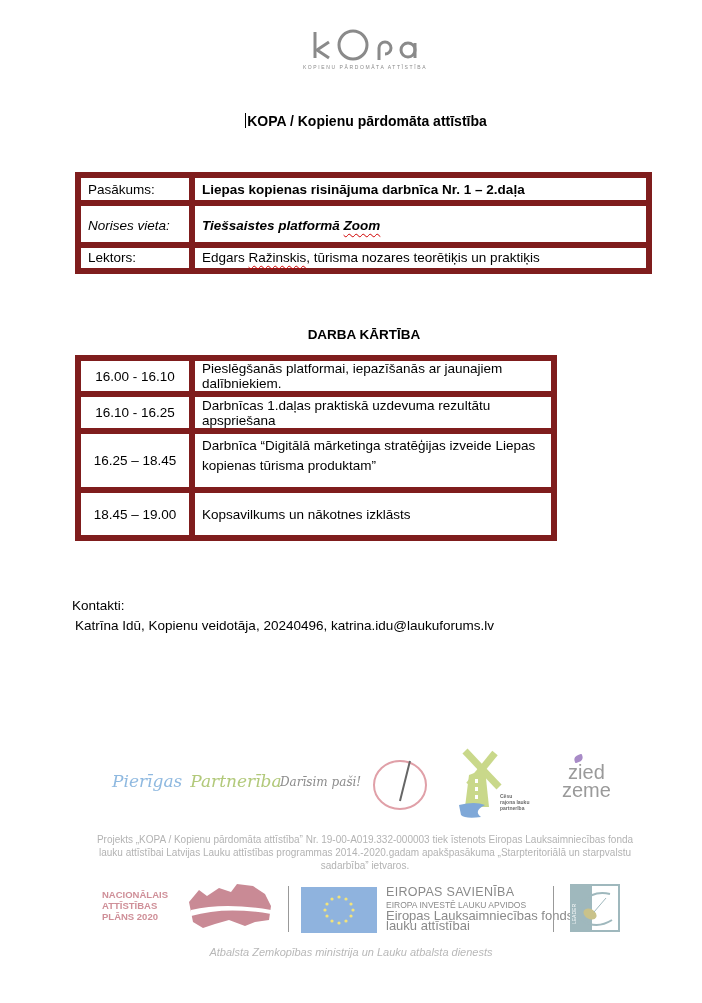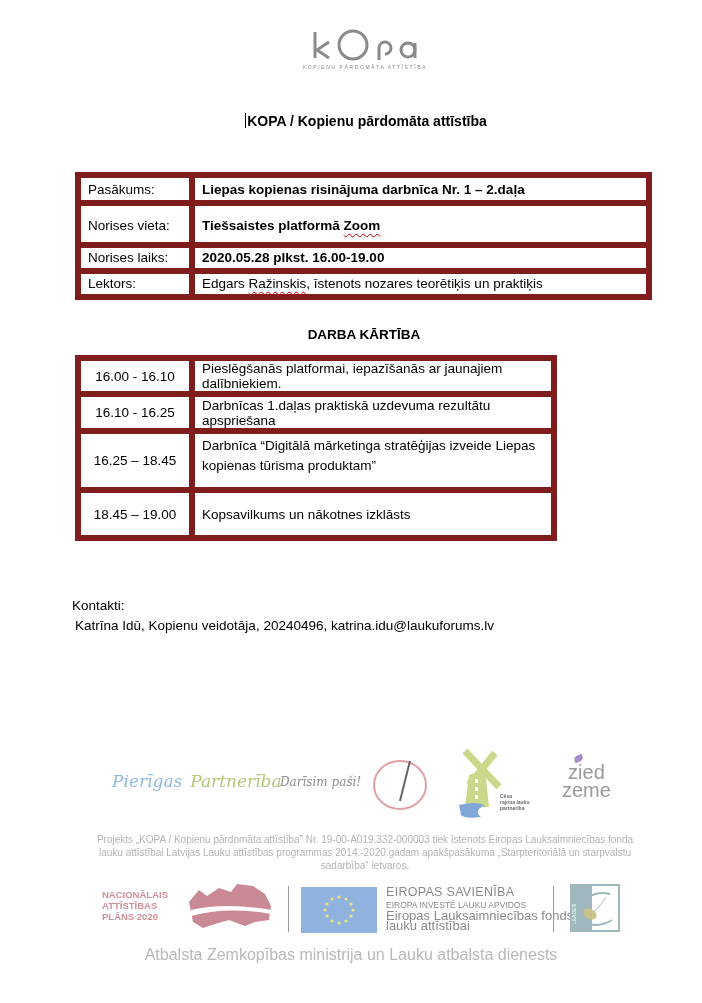--- a/index.html
+++ b/index.html
@@ -12,21 +12,21 @@
 
     .doc-title { position: absolute; left: 15px; width: 702px; top: 113px; text-align: center; font-weight: bold; font-size: 14px; }
     .cursor { display: inline-block; width: 1px; height: 15px; background: #000; vertical-align: -2px; margin-right: 1px; }
 
     table { border-collapse: collapse; position: absolute; font-size: 13.5px; }
     td { border: 6px solid #7f1d1d; vertical-align: top; padding: 3px 7px; }
 
     .info-table { left: 75px; top: 172px; width: 577px; }
     .info-table td.lbl { width: 114px; }
     .info-table tr.r1 td { height: 28px; padding-top: 4px; }
-    .info-table tr.r2 td { height: 42px; padding-top: 12px; }
+    .info-table tr.r2 td { height: 42px; padding-top: 12px; font-style: italic; }
     .info-table tr.r3 td { height: 25px; padding-top: 2px; }
     .info-table tr.r4 td { height: 23px; padding-top: 2px; }
     .bold { font-weight: bold; }
     .squig { text-decoration: underline wavy #d00000; text-decoration-thickness: 1px; text-underline-offset: 3px; }
 
     .section-title { position: absolute; left: 0; width: 728px; top: 327px; text-align: center; font-weight: bold; font-size: 13.5px; }
 
     .sched-table { left: 75px; top: 355px; width: 482px; }
     .sched-table td.time { width: 114px; text-align: center; vertical-align: middle; padding: 0 4px; }
     .sched-table td.desc { vertical-align: middle; padding: 0 7px; margin-left: 36px; }
@@ -54,21 +54,21 @@
 
     .nap { position: absolute; left: 102px; top: 889px; font-size: 9.5px; line-height: 11px; color: #cf8f98; font-weight: bold; }
     .latvia { position: absolute; left: 185px; top: 880px; width: 90px; height: 50px; }
     .vdivider { position: absolute; width: 1px; background: #999; }
     .eu-flag { position: absolute; left: 301px; top: 887px; width: 76px; height: 46px; background: #8fb3de; }
     .eu-text { position: absolute; left: 386px; top: 884px; color: #8a8a8a; white-space: nowrap; }
     .eu-text .t1 { font-size: 12.5px; letter-spacing: 0.3px; line-height: 16px; }
     .eu-text .t2 { font-size: 8.5px; line-height: 11px; }
     .eu-text .t3 { font-size: 13px; line-height: 10px; }
     .leader { position: absolute; left: 570px; top: 884px; width: 50px; height: 48px; }
-    .support { position: absolute; left: 0; width: 702px; top: 946px; text-align: center; font-size: 16px; color: #b8b8b8; }
+    .support { position: absolute; left: 0; width: 702px; top: 946px; text-align: center; font-size: 11px; color: #b8b8b8; font-style: italic; }
   </style>
 </head>
 <body>
 
 <div class="logo-top">
   <svg width="124" height="34" viewBox="0 0 124 34">
 
     <line x1="12" y1="4" x2="12" y2="30" stroke="#8a8a8a" stroke-width="3"></line>
     <polyline points="26,14 14,22 26,30" fill="none" stroke="#8a8a8a" stroke-width="3"></polyline>
 
@@ -89,27 +89,23 @@
 <table class="info-table">
   <tbody>
       <tr class="r1">
     <td class="lbl">Pasākums:</td>
     <td class="bold">Liepas kopienas risinājuma darbnīca Nr. 1 – 2.daļa</td>
   </tr>
   <tr class="r2">
     <td class="lbl">Norises vieta:</td>
     <td class="bold"><span>Tiešsaistes platformā </span><span class="squig">Zoom</span></td>
   </tr>
-  <tr class="r3">
-    <td class="lbl">Norises laiks:</td>
-    <td class="bold">2020.05.28 plkst. 16.00-19.00</td>
-  </tr>
   <tr class="r4">
     <td class="lbl">Lektors:</td>
-    <td><span>Edgars </span><span class="squig">Ražinskis</span><span>, īstenots nozares teorētiķis un praktiķis</span></td>
+    <td><span>Edgars </span><span class="squig">Ražinskis</span><span>, tūrisma nozares teorētiķis un praktiķis</span></td>
   </tr>
 </tbody>
   </table>
 
 <div class="section-title">DARBA KĀRTĪBA</div>
 
 <table class="sched-table">
   <tbody>
       <tr class="s1">
     <td class="time">16.00 - 16.10</td>

